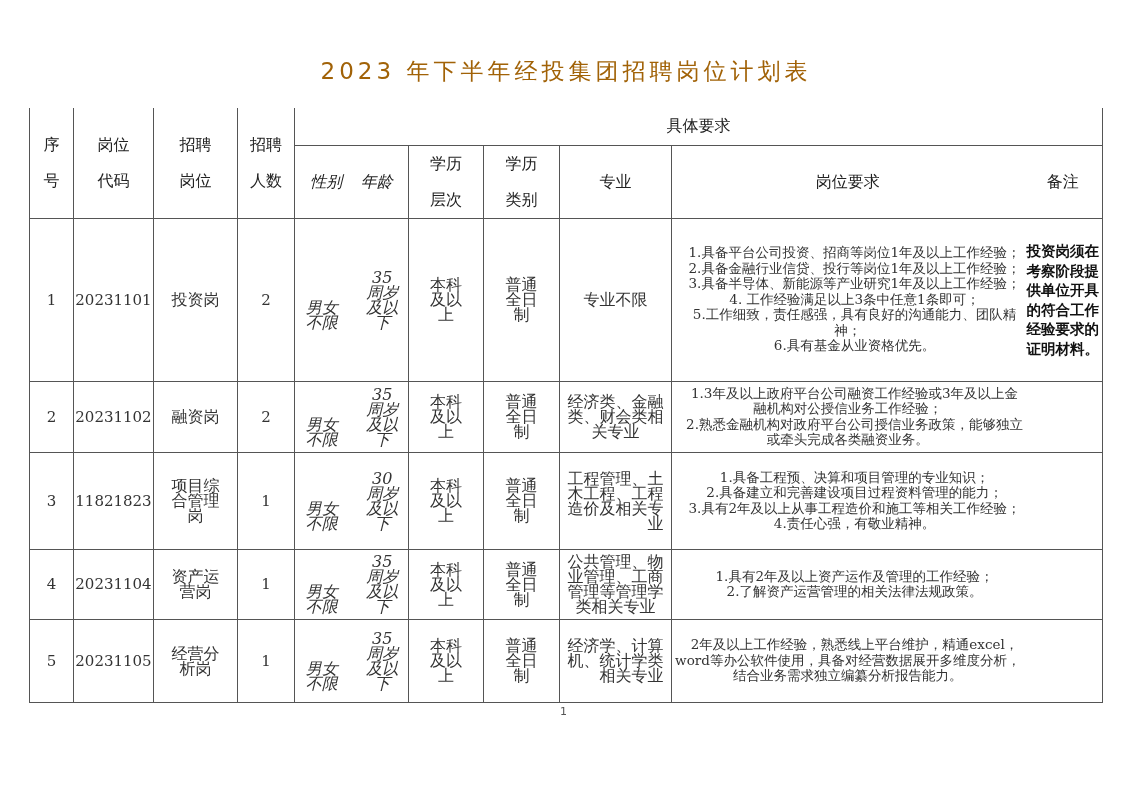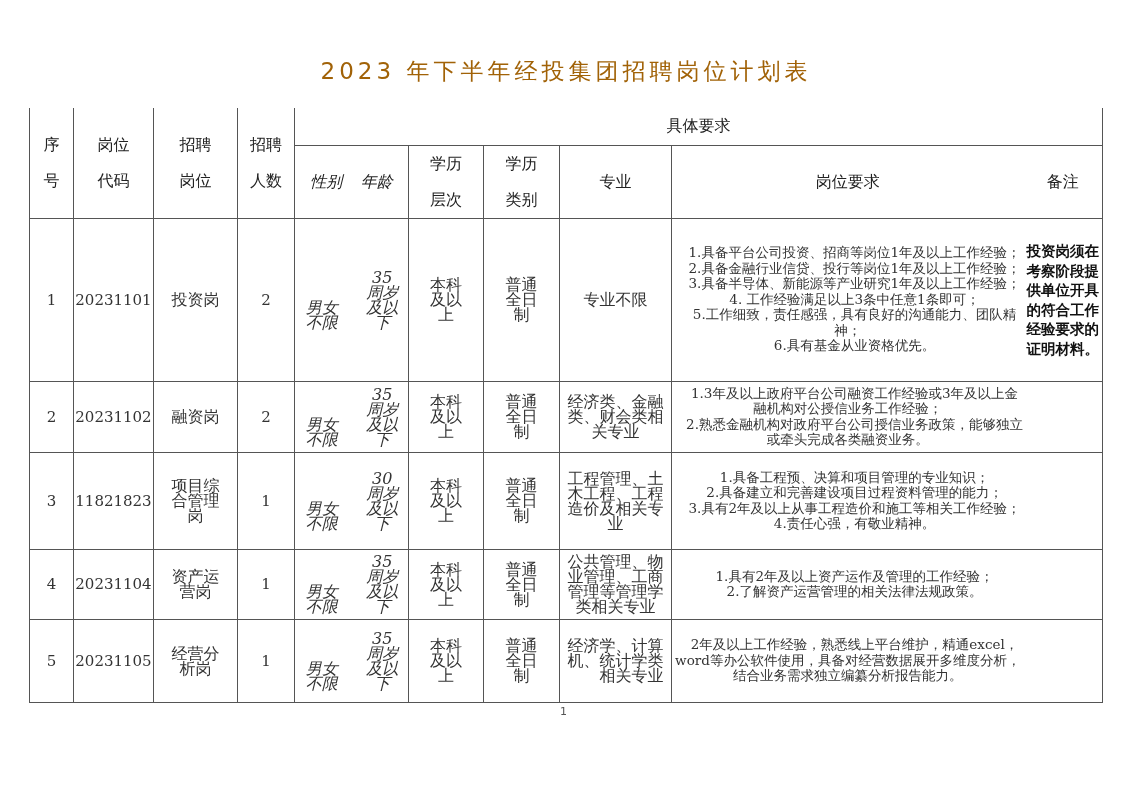--- a/index.html
+++ b/index.html
@@ -149,21 +149,21 @@
         <span class="a">30周岁及以下</span>
       </div>
     </td>
     <td class="cell">
           <div style="width:46px;margin:auto">本科及以上</div>
         </td>
     <td class="cell">
           <div style="width:46px;margin:auto">普通全日制</div>
         </td>
     <td class="cell">
-          <div style="width:96px;margin:auto;text-align:center">工程管理、土木工程、工程造价及相关专业</div>
+          <div style="width:96px;margin:auto;text-align:right">工程管理、土木工程、工程造价及相关专业</div>
         </td>
     <td class="req noright">　1.具备工程预、决算和项目管理的专业知识；
 　2.具备建立和完善建设项目过程资料管理的能力；
 　3.具有2年及以上从事工程造价和施工等相关工作经验；
 　4.责任心强，有敬业精神。</td>
     <td class="note noleft"></td>
   </tr>
 
   <tr style="height:70px">
     <td class="num">4</td>

